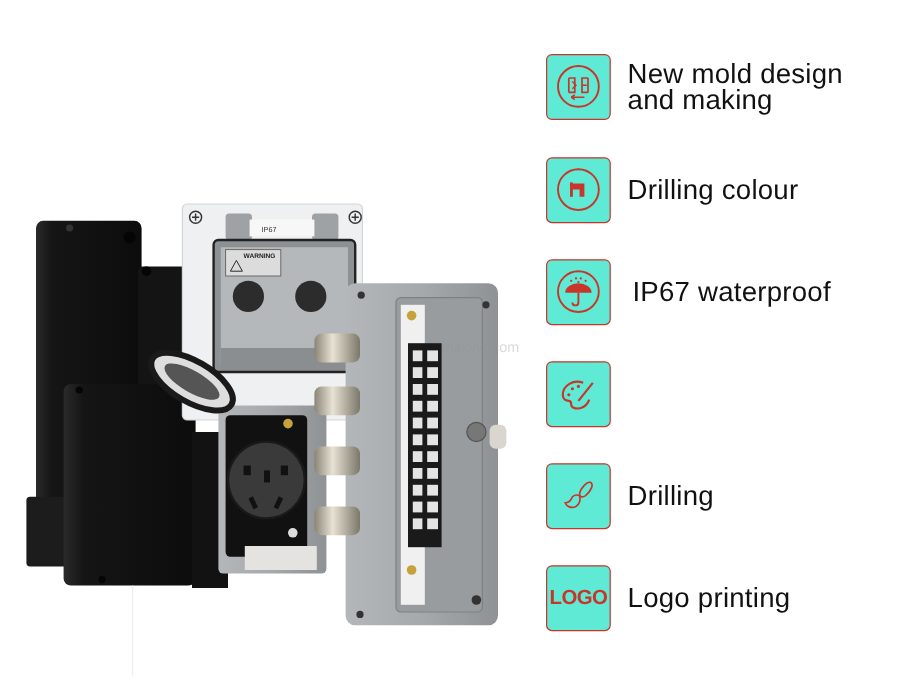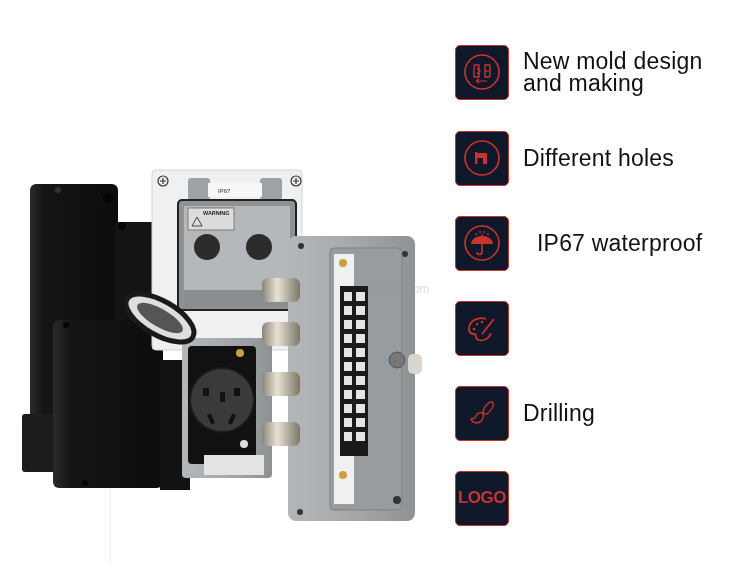--- a/index.html
+++ b/index.html
@@ -10,21 +10,21 @@
     .guide-line { position: absolute; left: 110px; top: 488px; width: 1px; height: 75px; background: #eeeeee; }
 
     .feature-list { position: absolute; left: 455px; top: 44px; width: 290px; }
     .feature {
       position: absolute; left: 0; width: 290px; height: 56px;
       display: flex; align-items: center;
     }
     .icon-box {
       width: 54px; height: 55px; border: 1.5px solid #c9352a; border-radius: 5px;
       display: flex; align-items: center; justify-content: center; flex: 0 0 auto;
-      background: #0f172a;
+      background: #5eead4;
     }
     .icon-box svg { width: 40px; height: 40px; }
     .feature-text {
       margin-left: 14px; color: #111111; font-size: 23px; line-height: 22px;
       font-family: "Liberation Sans", sans-serif; letter-spacing: 0.2px;
     }
     .logo-glyph {
       font-family: "Liberation Sans", sans-serif; font-weight: bold; color: #c9352a;
       font-size: 17px; letter-spacing: -0.5px;
     }
@@ -140,21 +140,21 @@
 
     <g>
       <rect x="262" y="278" width="38" height="24" rx="6" fill="url(#metal)"></rect>
       <rect x="262" y="322" width="38" height="24" rx="6" fill="url(#metal)"></rect>
       <rect x="262" y="372" width="38" height="24" rx="6" fill="url(#metal)"></rect>
       <rect x="262" y="422" width="38" height="24" rx="6" fill="url(#metal)"></rect>
       <rect x="408" y="354" width="14" height="20" rx="5" fill="#d8d6cf"></rect>
     </g>
   </svg>
   <div class="guide-line"></div>
-  <span class="watermark">design.com</span>
+  <span class="watermark">making.com</span>
 </div>
 
 <div class="feature-list">
 
   <div class="feature" style="top:0px">
     <div class="icon-box">
       <svg viewBox="0 0 40 40">
         <circle cx="20" cy="20" r="17" fill="none" stroke="#c9352a" stroke-width="1.6"></circle>
         <path d="M12 13h5v12h-5M12 13v12" fill="none" stroke="#c9352a" stroke-width="1.4"></path>
         <path d="M15 16l3 3-3 3" fill="none" stroke="#c9352a" stroke-width="1.2"></path>
@@ -170,39 +170,39 @@
   </div>
 
   <div class="feature" style="top:86px">
     <div class="icon-box">
       <svg viewBox="0 0 40 40">
         <circle cx="20" cy="20" r="17" fill="none" stroke="#c9352a" stroke-width="1.6"></circle>
         <rect x="13" y="14" width="2.4" height="12" fill="#c9352a"></rect>
         <path d="M15 15h10v11h-4v-6h-6z" fill="#c9352a"></path>
       </svg>
     </div>
-    <div class="feature-text">Different holes</div>
+    <div class="feature-text">Drilling colour</div>
   </div>
 
   <div class="feature" style="top:171px">
     <div class="icon-box">
       <svg viewBox="0 0 40 40">
         <circle cx="20" cy="20" r="17" fill="none" stroke="#c9352a" stroke-width="1.6"></circle>
         <path d="M9 21a11 8 0 0 1 22 0z" fill="#c9352a"></path>
         <path d="M20 21v8a2.5 2.5 0 0 1-5 0" fill="none" stroke="#c9352a" stroke-width="1.6"></path>
         <g fill="#c9352a">
             <circle cx="14" cy="11" r="0.9"></circle>
             <circle cx="18" cy="9" r="0.9"></circle>
             <circle cx="22" cy="9" r="0.9"></circle>
             <circle cx="26" cy="11" r="0.9"></circle>
             <circle cx="20" cy="12" r="0.9"></circle>
           </g>
       </svg>
     </div>
-    <div class="feature-text" style="margin-left:28px">IP67 waterproof</div>
+    <div class="feature-text" style="margin-left:18px">IP67 waterproof</div>
   </div>
 
   <div class="feature" style="top:256px">
     <div class="icon-box">
       <svg viewBox="0 0 40 40">
         <path d="M24 11c-8-3-17 2-17 10 0 4 3 5 5 5 2 0 2 2 2 3 0 3 4 4 8 3 3-1 6-4 7-7" fill="none" stroke="#c9352a" stroke-width="1.8"></path>
         <circle cx="12" cy="21" r="1.3" fill="#c9352a"></circle>
           <circle cx="15" cy="16" r="1.3" fill="#c9352a"></circle>
           <circle cx="20" cy="14" r="1.3" fill="#c9352a"></circle>
         <path d="M32 11L20 26" stroke="#c9352a" stroke-width="1.8"></path>
@@ -217,15 +217,16 @@
         <path d="M21 20c-3-1-6 0-7 3-1 2-3 3-5 3 1 3 5 5 9 3 3-2 4-5 3-9z" fill="none" stroke="#c9352a" stroke-width="1.4"></path>
       </svg>
     </div>
     <div class="feature-text">Drilling</div>
   </div>
 
   <div class="feature" style="top:426px">
     <div class="icon-box">
       <span class="logo-glyph">LOGO</span>
     </div>
+    <div class="feature-text">Logo printing</div>
   </div>
 
 </div>
 
 </body></html>

